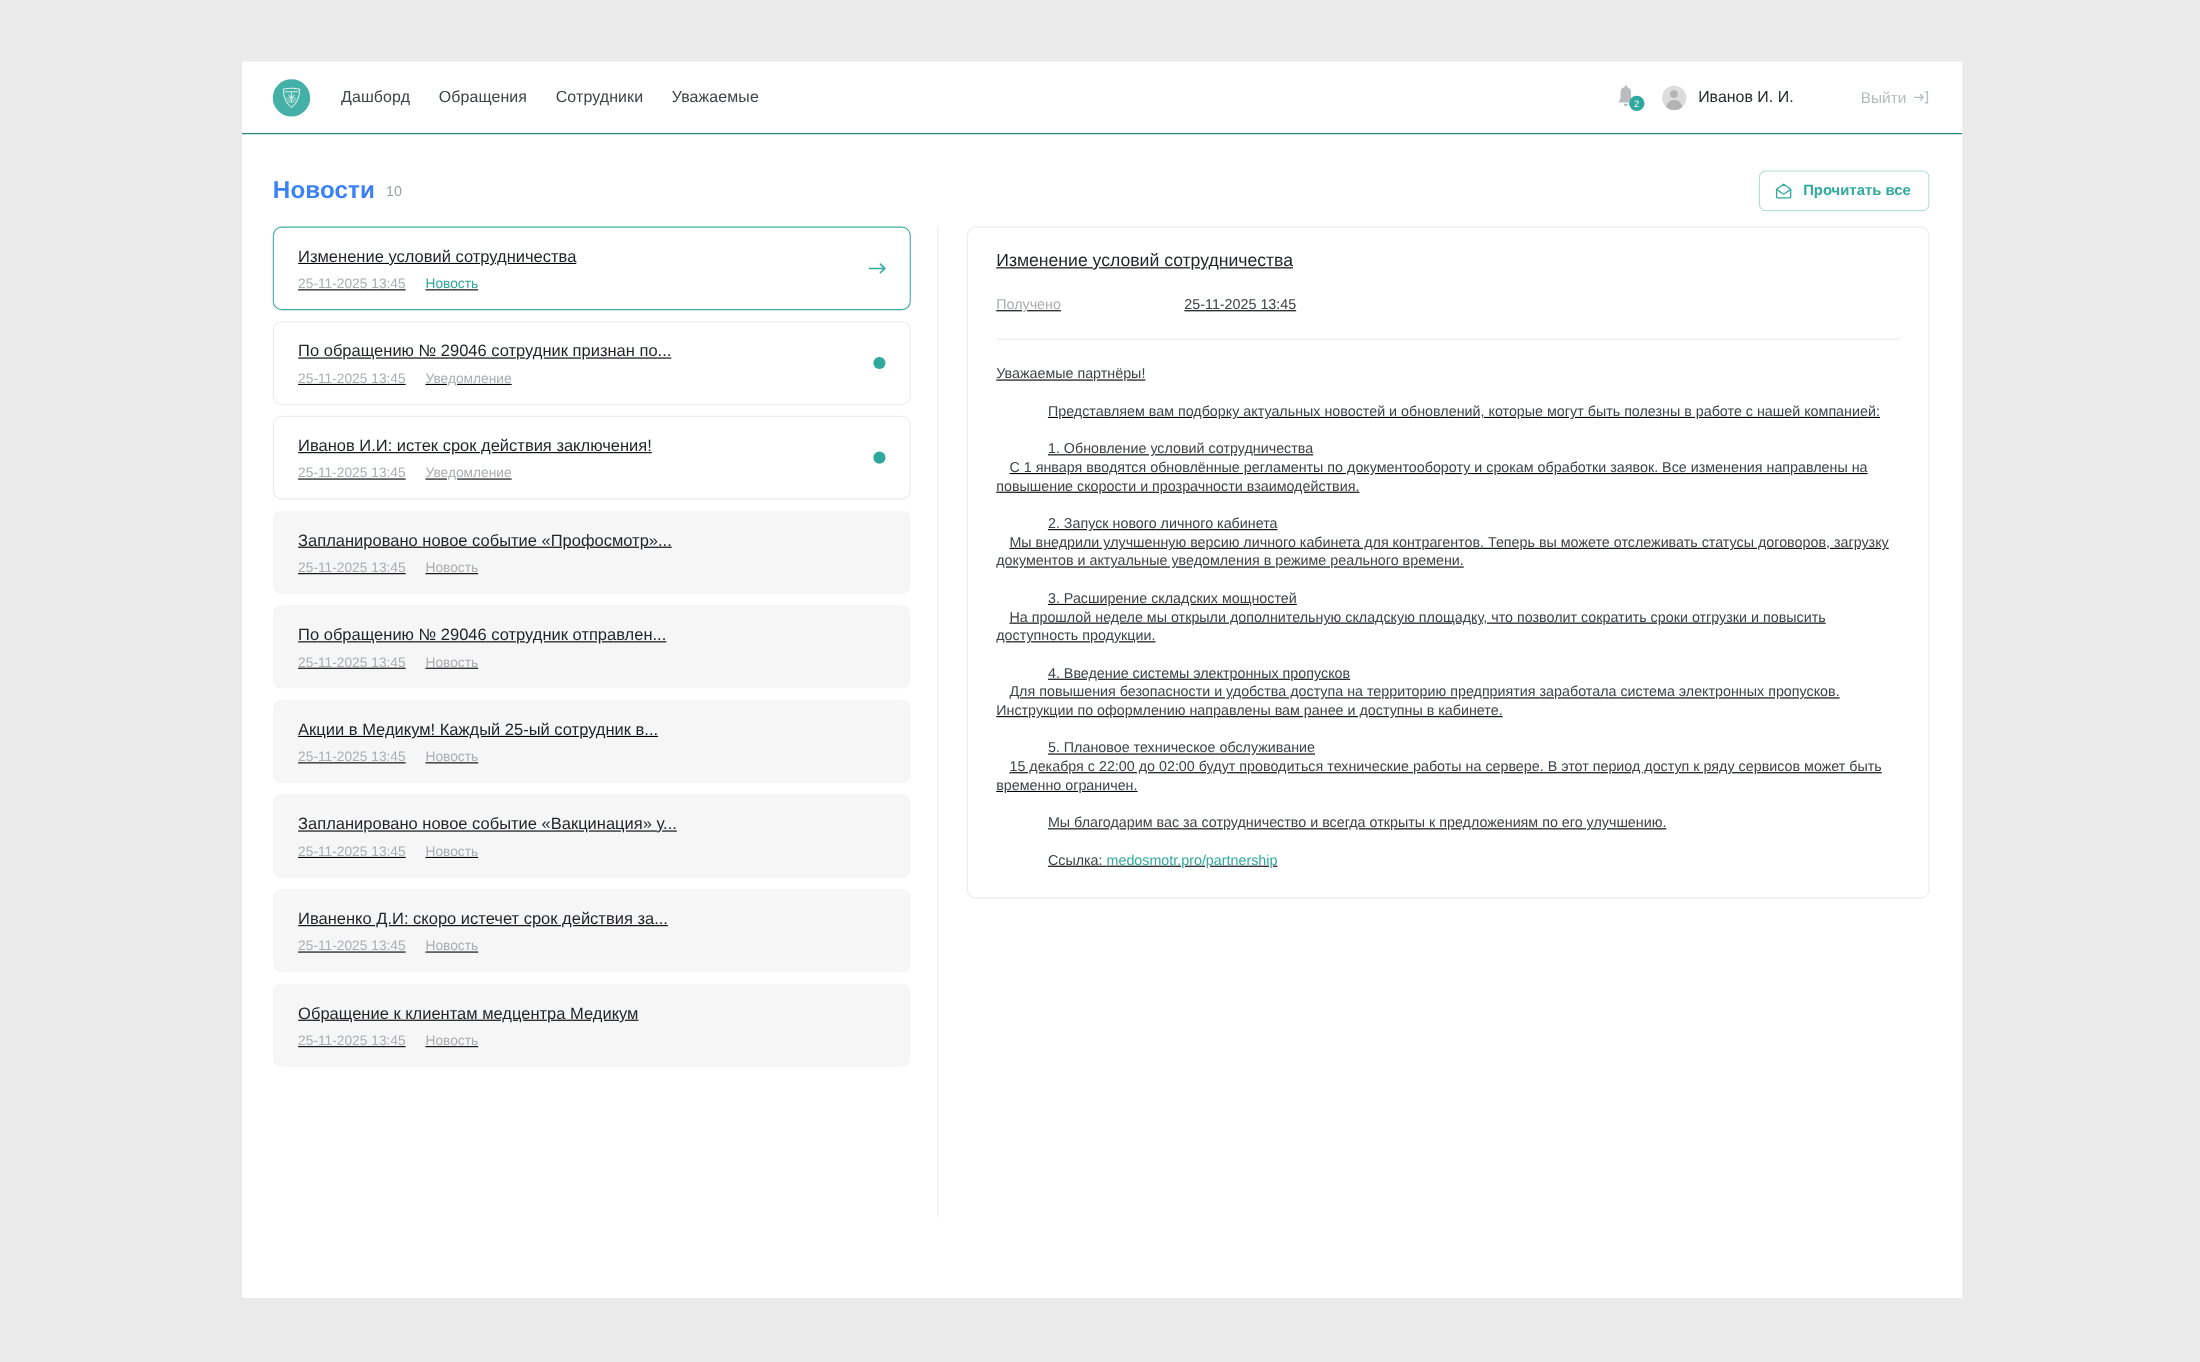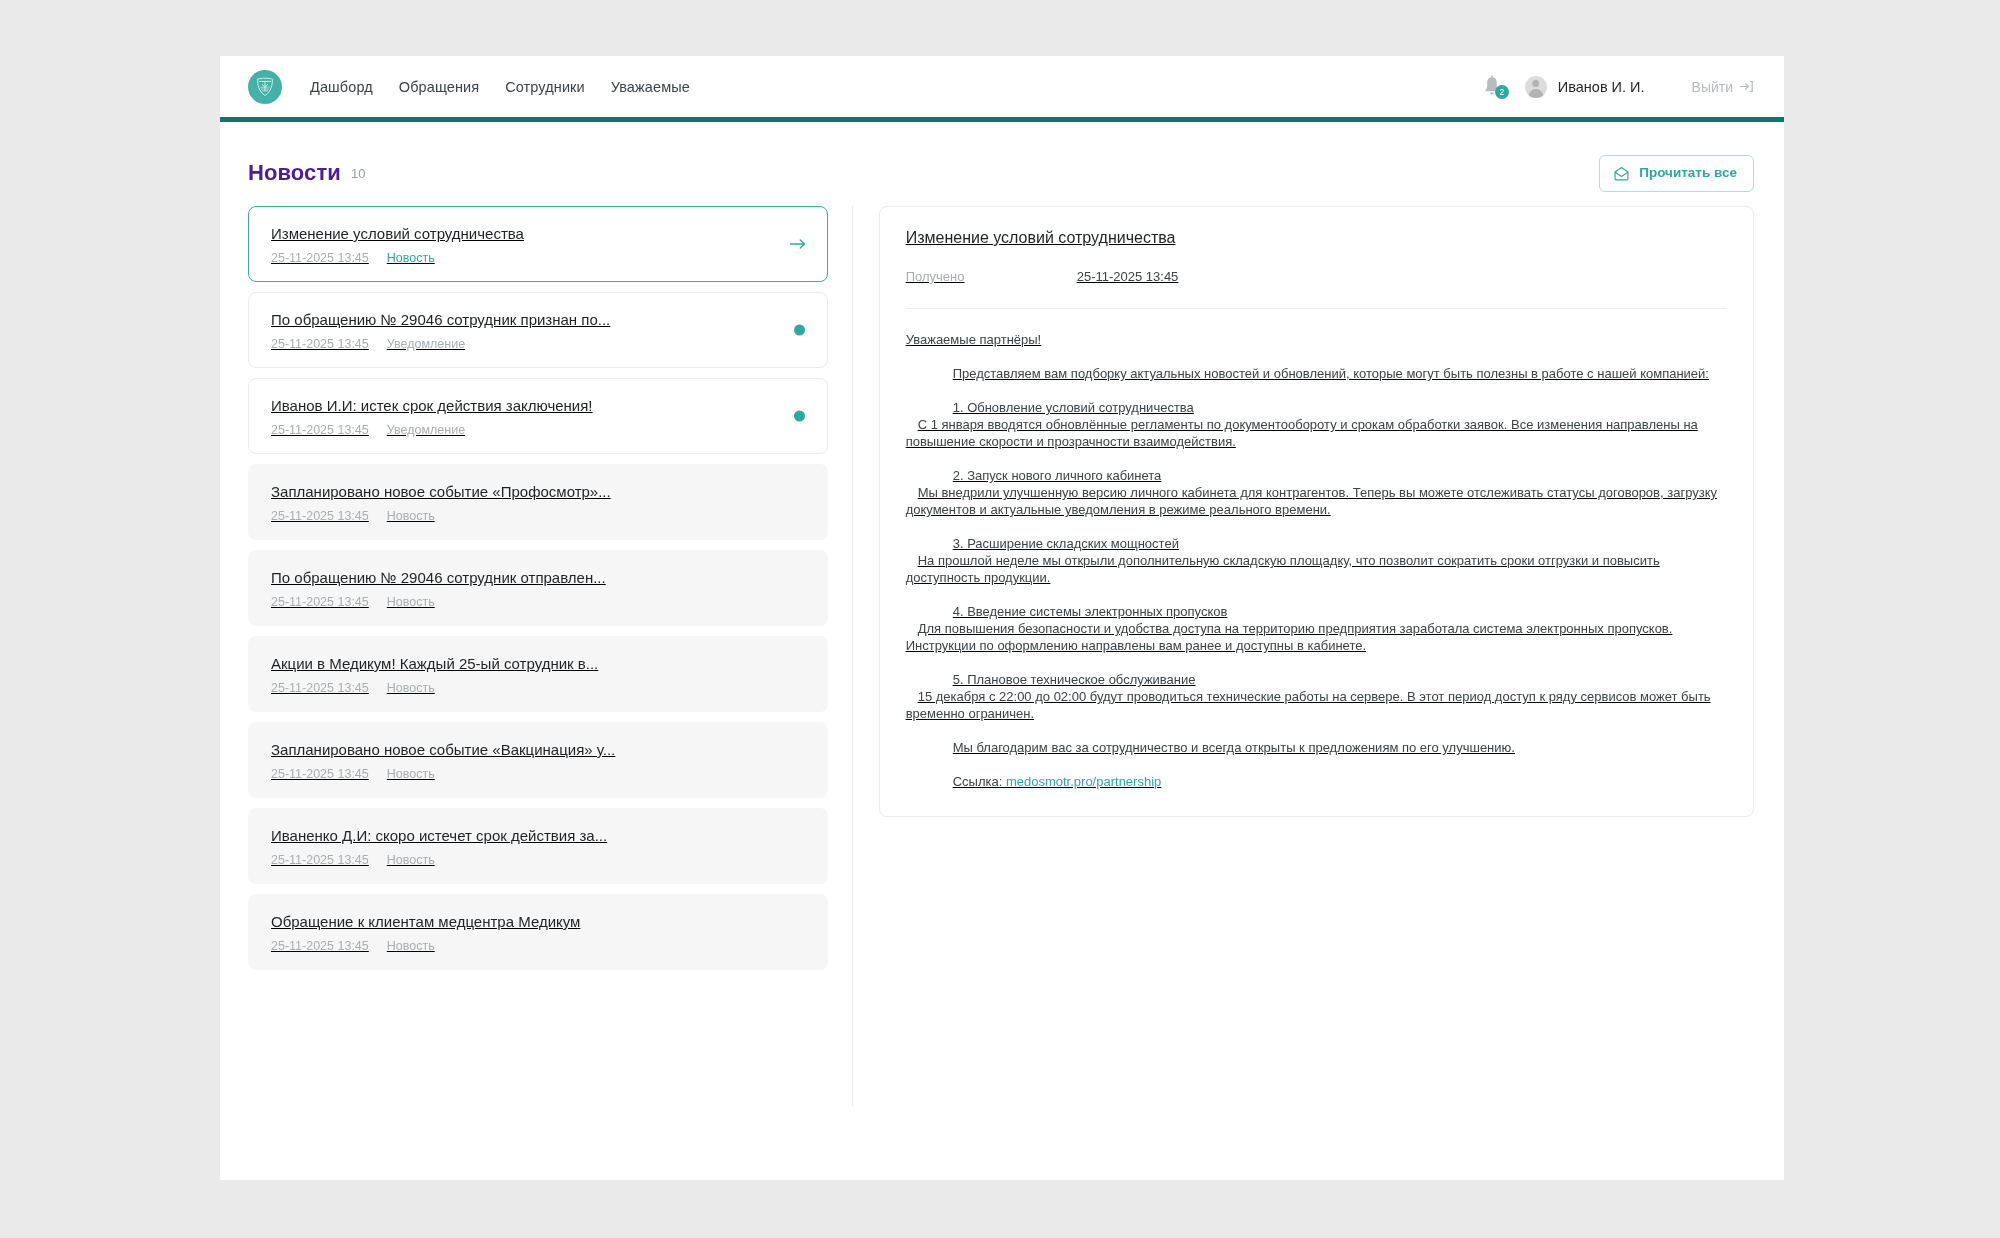--- a/index.html
+++ b/index.html
@@ -13,21 +13,21 @@
     position: absolute;
     left: 220px; top: 56px;
     width: 1564px; height: 1124px;
     background: #ffffff;
     overflow: hidden;
   }
 
   
   .hdr {
     height: 66px;
-    border-bottom: 5px solid #0f766e;
+    border-bottom: 1px solid #0f766e;
     display: flex; align-items: center;
     padding: 0 30px 0 28px;
     position: relative;
   }
   .logo {
     width: 34px; height: 34px; border-radius: 50%;
     background: #45b0a7;
     display: flex; align-items: center; justify-content: center;
     flex: 0 0 auto;
   }
@@ -56,30 +56,30 @@
     width:7.5px; height:7.5px; border-radius:50%;
     background:#b3b3b3; transform:translateX(-50%);
   }
   .avatar::after {
     content:""; position:absolute; left:50%; top:13.5px;
     width:15px; height:13px; border-radius:7.5px 7.5px 0 0;
     background:#b3b3b3; transform:translateX(-50%);
   }
   .uname { font-size: 14.5px; color: #26292b; white-space: nowrap; }
   .logout {
-    margin-left: 10px; font-size: 14px; color: #b6bbbe;
+    margin-left: 24px; font-size: 14px; color: #b6bbbe;
     display: flex; align-items: center; gap: 6px; white-space: nowrap; padding-left: 37px;
   }
 
   
   .page-head {
     display: flex; align-items: center;
     padding: 34px 30px 0 28px; height: 68px;
   }
-  .page-title { font-size: 22px; font-weight: bold; color: #4c1d95; letter-spacing:.1px; }
+  .page-title { font-size: 22px; font-weight: bold; color: #3b82f6; letter-spacing:.1px; }
   .page-count { font-size: 13px; color: #9aa0a4; margin-left: 10px; }
   .read-all {
     margin-left: auto;
     display: inline-flex; gap: 9px;
     border: 1px solid #b4ddd8; border-radius: 6px;
     background: #fff; color: #2fa99e;
     font-size: 13.5px; font-weight: bold;
     padding: 9px 16px 9px 13px;
     cursor: pointer; white-space: nowrap;
   }

